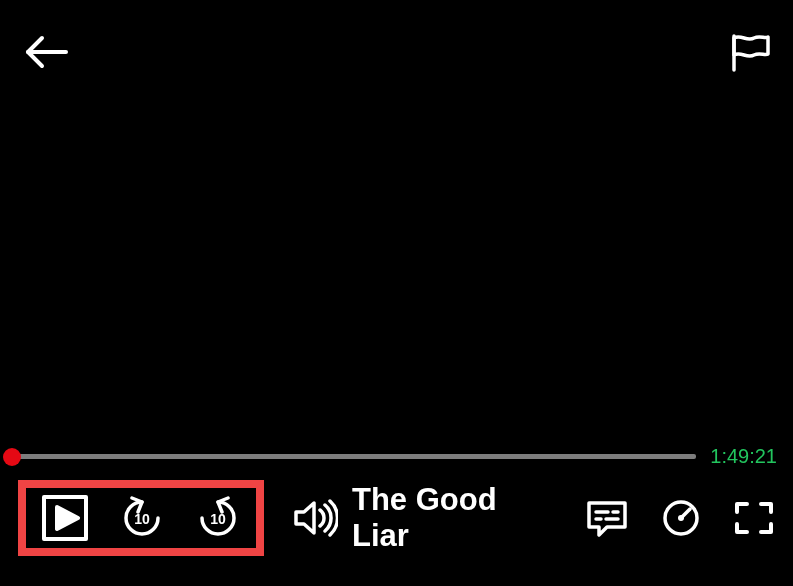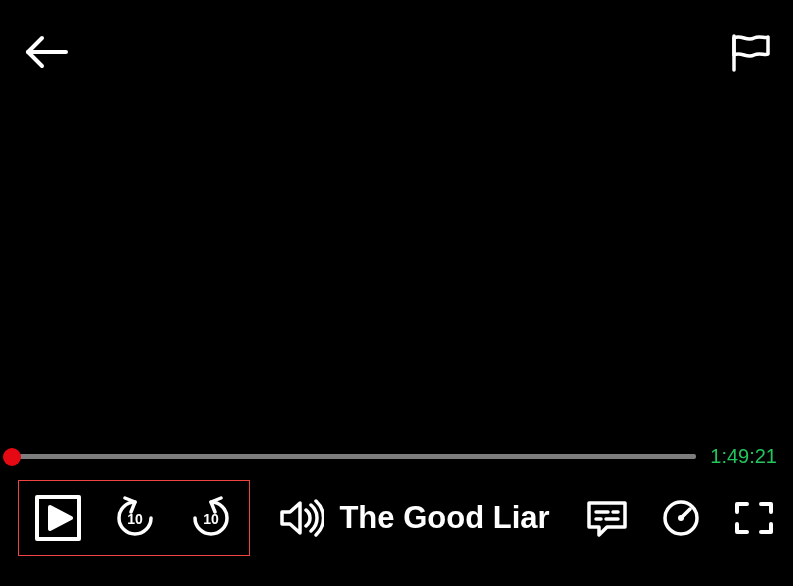--- a/index.html
+++ b/index.html
@@ -8,21 +8,21 @@
     .topbar { position:absolute; top:30px; left:0; right:0; height:44px; display:flex; justify-content:space-between; align-items:center; padding:0 22px; }
     .btn { cursor:pointer; display:flex; align-items:center; justify-content:center; }
     .video-area { position:absolute; inset:0; background:#000; }
 
     .progress-row { position:absolute; left:12px; right:16px; bottom:118px; display:flex; align-items:center; gap:14px; }
     .track { position:relative; flex:1; height:5px; background:#7d7d7d; border-radius:2px; }
     .scrubber { position:absolute; left:0; top:50%; transform:translate(-50%,-50%); width:18px; height:18px; background:#e50914; border-radius:50%; }
     .time { font-size:20px; color:#22c55e; white-space:nowrap; }
 
     .controls { position:absolute; bottom:30px; left:0; right:0; display:flex; align-items:center; padding:0 18px; }
-    .highlight-group { border:1px solid #ef4444; height:76px; display:flex; align-items:center; gap:28px; padding:0 14px; }
+    .highlight-group { border:8px solid #ef4444; height:76px; display:flex; align-items:center; gap:28px; padding:0 14px; }
     .volume-wrap { margin-left:28px; }
     .spacer { flex:1; }
     .title { font-size:31px; font-weight:700; color:#fff; margin:0 14px; }
     .right-controls { display:flex; align-items:center; gap:32px; margin-left:20px; }
     svg { display:block; }
   </style>
 </head>
 <body>
 
 <div class="player">

